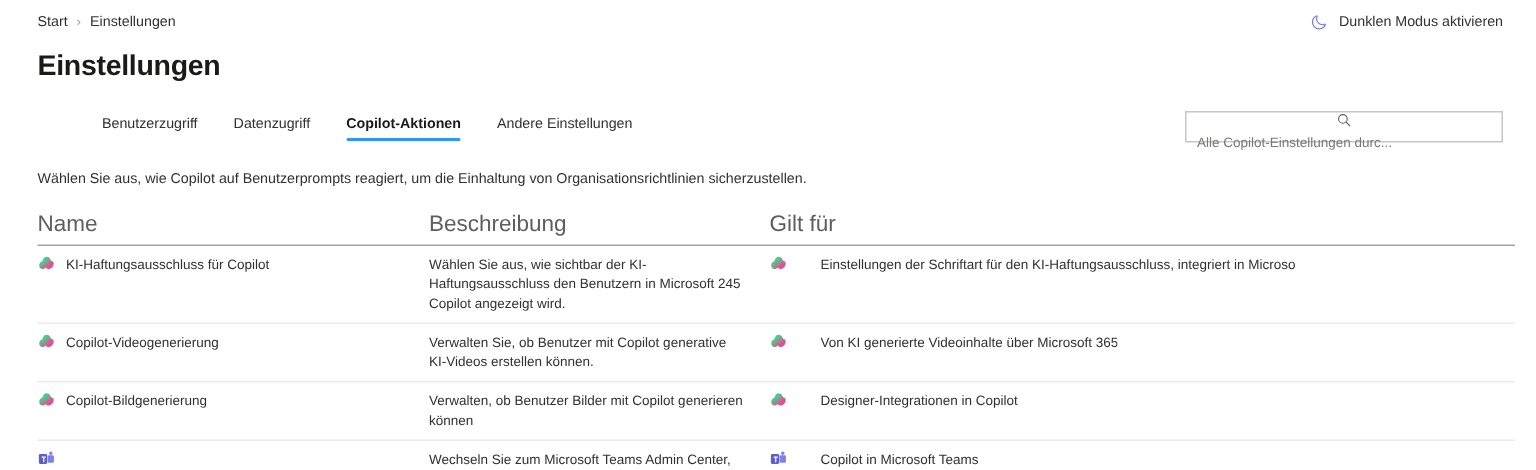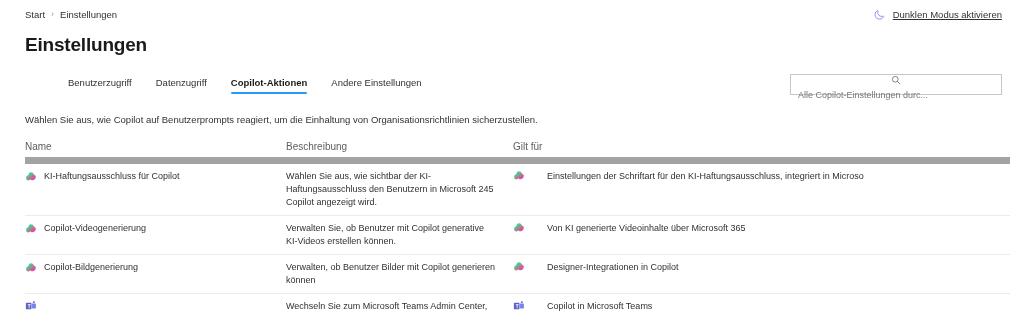--- a/index.html
+++ b/index.html
@@ -19,21 +19,21 @@
     padding: 6px 22px 0 25px;
     height: 22px;
   }
   .breadcrumb { display: flex; align-items: center; gap: 6px; font-size: 9.5px; color: #323130; }
   .bc-link { color: #323130; text-decoration: none; }
   .bc-sep { color: #a19f9d; font-size: 9px; }
   .bc-current { color: #323130; }
 
   .darkmode {
     display: flex; align-items: center; gap: 8px;
-    font-size: 9.5px; color: #323130; cursor: pointer; text-decoration: underline;
+    font-size: 9.5px; color: #323130; cursor: pointer;
   }
   .moon-icon { width: 11px; height: 11px; display: block; }
 
   
   .page-title {
     margin: 12px 0 0 25px;
     font-size: 19px;
     font-weight: bold;
     letter-spacing: -0.2px;
     color: #1b1a19;
@@ -88,40 +88,40 @@
   .desc {
     margin: 18px 0 16px 25px;
     font-size: 9.5px;
     color: #323130;
   }
 
   
   .table { margin: 16px 25px 0 25px; width: 985px; }
   .thead {
     display: flex;
-    font-size: 10px;
+    font-size: 15px;
     color: #605e5c;
     padding-bottom: 5px;
-    border-bottom: 7px solid #a3a3a3;
+    border-bottom: 1px solid #a3a3a3;
   }
   .col-name  { width: 222px; flex: none; }
   .col-desc  { width: 266px; flex: none; padding-left: 39px; }
   .col-apply { flex: 1; }
 
   .trow {
     display: flex; align-items: flex-start;
     border-bottom: 1px solid #edebe9;
     padding: 6px 0 6px 0;
     min-height: 22px;
     font-size: 9px;
     color: #323130;
     cursor: pointer;
   }
 
-  .cell-name { display: flex; align-items: center; gap: 7px; }
+  .cell-name { display: flex; align-items: flex-start; gap: 7px; }
   .name-link { color: #323130; text-decoration: none; line-height: 13px; }
   .cell-desc { line-height: 13px; padding-right: 16px; }
   .cell-apply { display: flex; align-items: flex-start; gap: 22px; line-height: 13px; }
   .apply-text {
     white-space: nowrap; overflow: hidden; text-overflow: ellipsis;
     max-width: 420px;
   }
 
   .app-icon { width: 12px; height: 12px; flex: none; display: block; margin-top: 0px; }
 </style>

